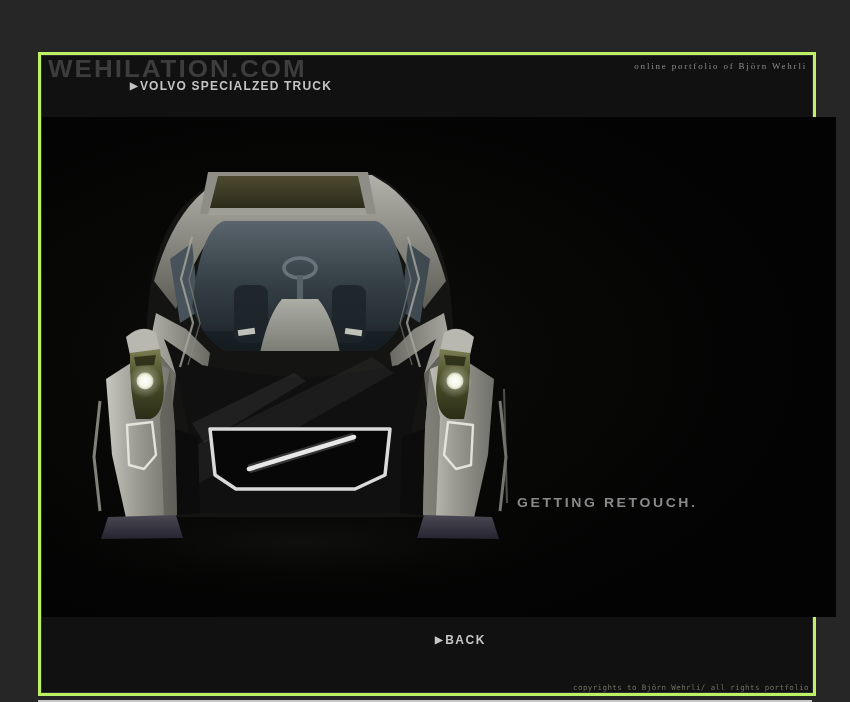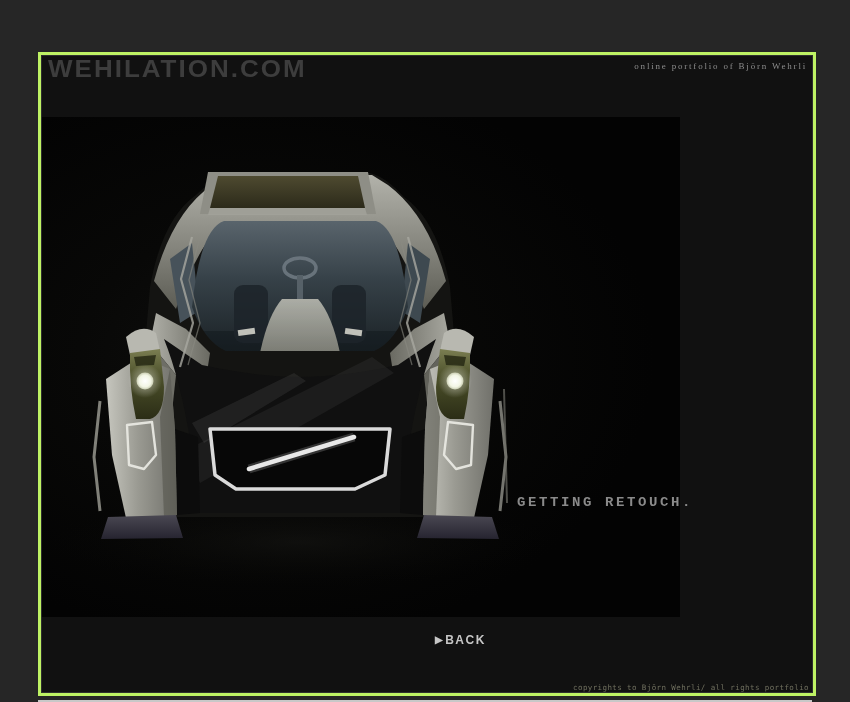--- a/index.html
+++ b/index.html
@@ -57,24 +57,23 @@
     font-family: Liberation Serif, serif;
     font-size: 9px;
     letter-spacing: 1.8px;
     color: #8c8c8c;
     white-space: nowrap;
   }
   .stage {
     position: absolute;
     left: 1px;
     top: 62px;
-    width: 638px;
+    width: 794px;
     height: 500px;
     background: radial-gradient(ellipse 62% 58% at 34% 48%, #0f0f0e 0%, #080807 45%, #030303 100%);
-    font-family: Liberation Mono, monospace;
   }
   .truck-svg { position: absolute; left: 0; top: 0; }
   .status-text {
     position: absolute;
     left: 475px;
     top: 378px;
     font-size: 14px;
     font-weight: bold;
     letter-spacing: 2.6px;
     color: #8a8a8a;
@@ -113,20 +112,23 @@
     background: #c8c8c8;
   }
 </style>
 </head>
 <body>
 
 <div class="frame">
 
   <div class="logo">WEHILATION.COM</div>
 
+  <div class="page-title">
+    <span class="arrow">▶</span><span>VOLVO SPECIALZED TRUCK</span>
+  </div>
 
   <div class="tagline">online portfolio of Björn Wehrli</div>
 
   <div class="stage">
 
     <svg class="truck-svg" width="770" height="500" viewBox="0 0 770 500" xmlns="http://www.w3.org/2000/svg">
       <defs>
         <linearGradient id="gBand" x1="0" y1="0" x2="0" y2="1">
           <stop offset="0" stop-color="#b2b2aa"></stop>
             <stop offset="0.55" stop-color="#84847c"></stop>

